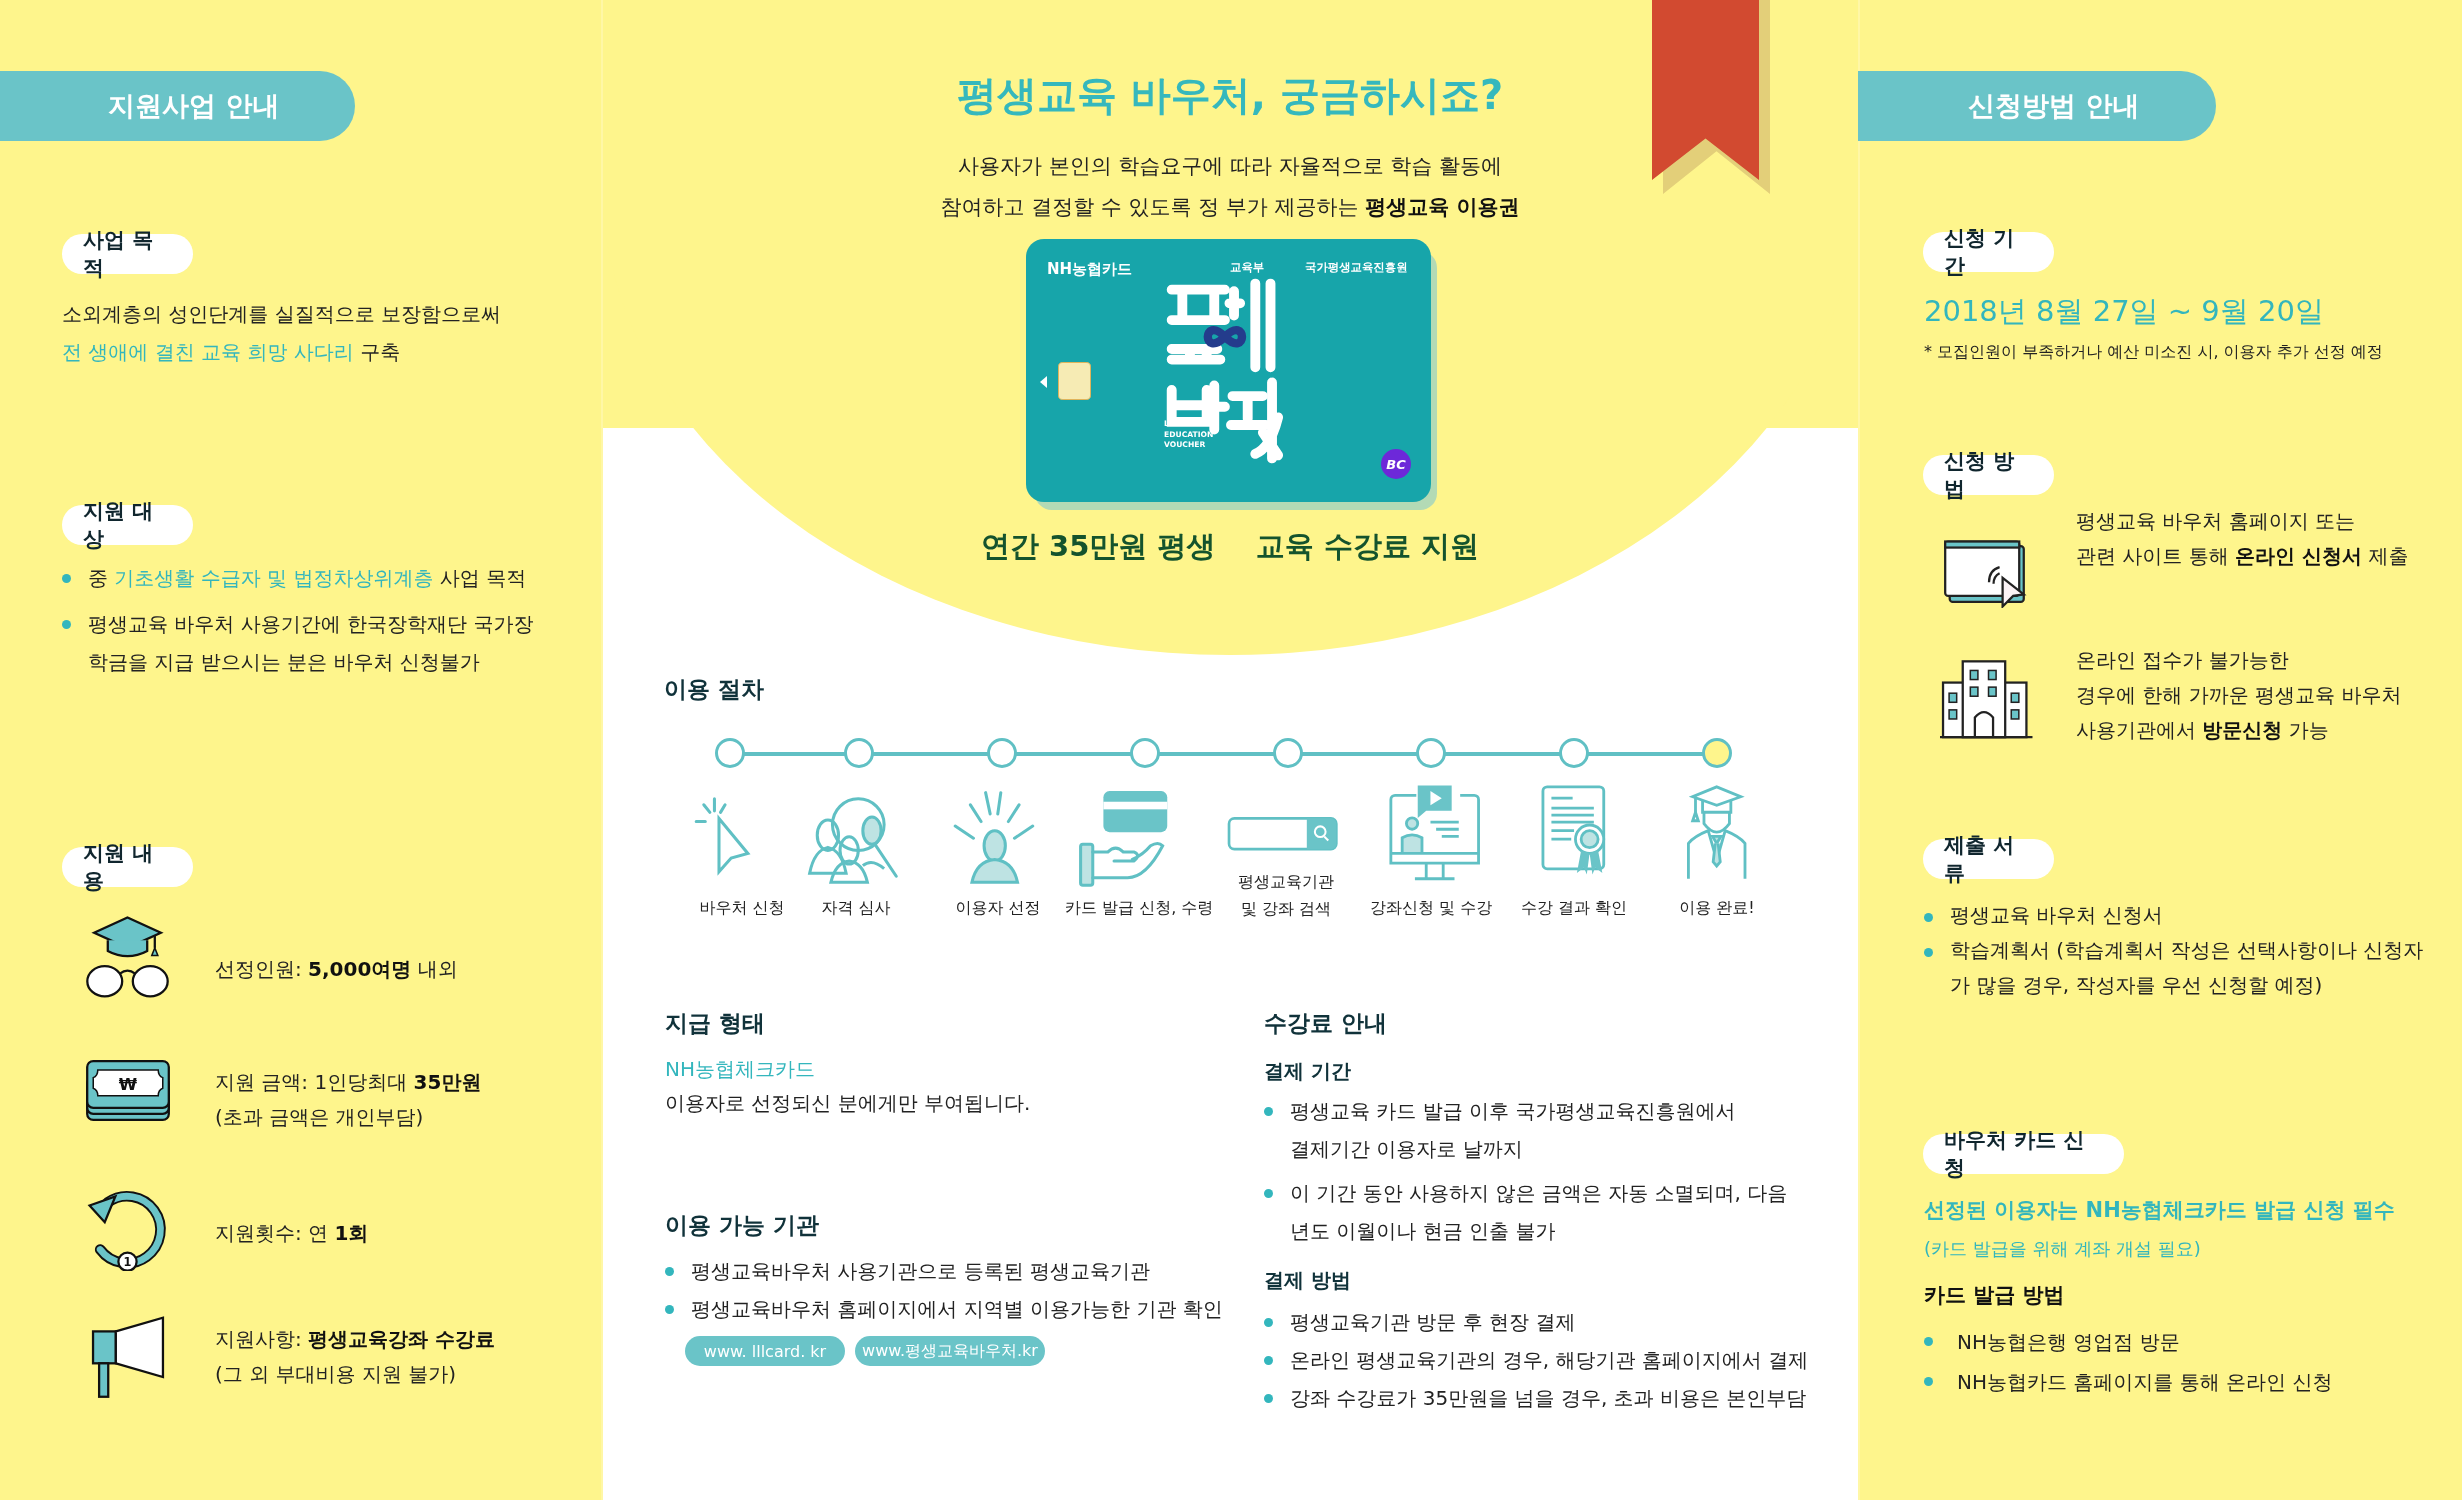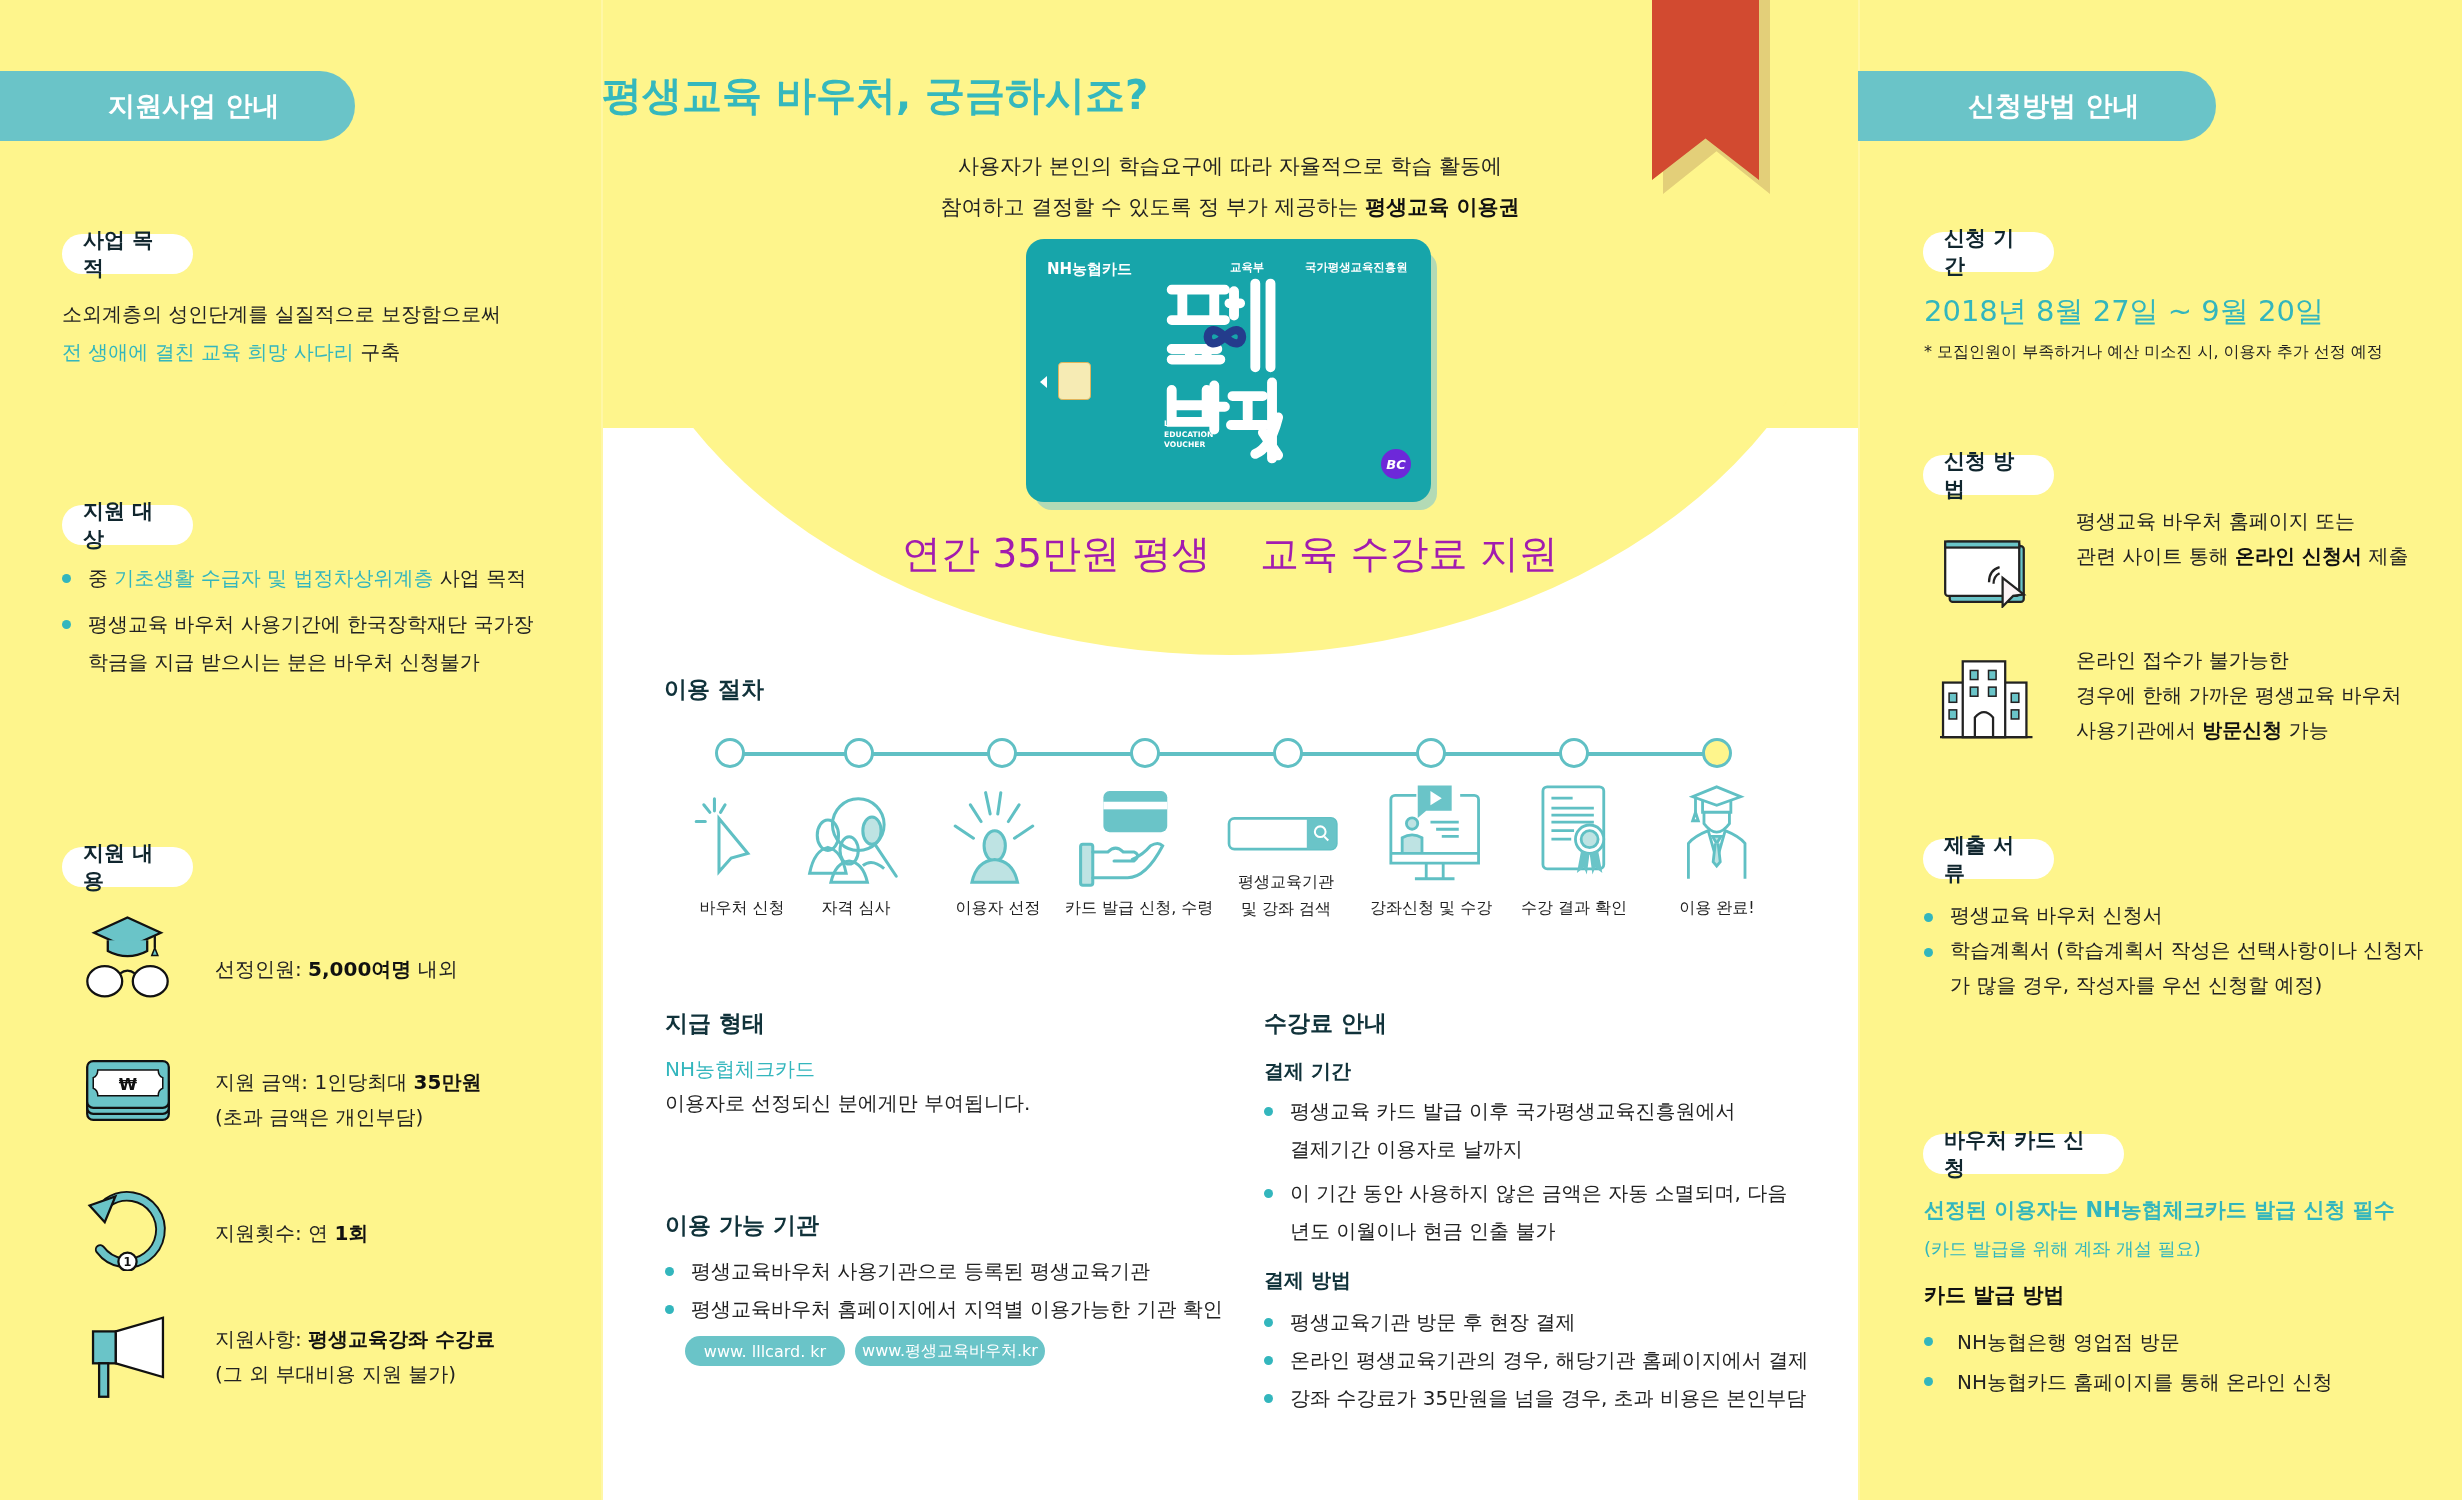--- a/index.html
+++ b/index.html
@@ -15,39 +15,39 @@
   .label-pill { height: 40px; background: #fff; border-radius: 20px; font-size: 21px; font-weight: bold; color: #10262E; display: flex; align-items: center; justify-content: center; padding: 0 21px; }
 
   .txt { font-size: 20px; line-height: 38px; color: #222; white-space: nowrap; }
   .teal { color: #33B6BD; }
   .b { font-weight: bold; color: #111; }
   .bullet-list { list-style: none; }
   .bullet-list li { position: relative; padding-left: 26px; font-size: 20px; line-height: 38px; white-space: nowrap; color: #222; }
   .bullet-list li::before { content: ""; position: absolute; left: 0; top: 15px; width: 9px; height: 9px; border-radius: 50%; background: #33B6BD; }
   .bullet-list li .cont { display: block; }
 
-  .title-main { font-size: 40px; font-weight: bold; color: #35B8BD; text-align: left; white-space: nowrap; }
+  .title-main { font-size: 40px; font-weight: bold; color: #35B8BD; text-align: center; white-space: nowrap; }
   .subtitle { font-size: 21px; line-height: 41px; text-align: center; color: #222; white-space: nowrap; }
   .h-dark { font-size: 23px; font-weight: bold; color: #10323A; white-space: nowrap; }
   .h-sub { font-size: 20px; font-weight: bold; color: #10323A; white-space: nowrap; }
 
   .link-pill { height: 30px; background: #6AC4C8; color: #fff; border-radius: 15px; font-size: 16px; display: flex; align-items: center; justify-content: center; padding: 0 18px; white-space: nowrap; }
 
   
   .card-shadow { left: 1035px; top: 251px; width: 402px; height: 259px; background: #B3DAB5; border-radius: 16.7px; }
   .card { left: 1026px; top: 239px; width: 405px; height: 263px; background: #17A5AA; border-radius: 18px; overflow: hidden; color: #fff; }
   .card .nh { left: 21px; top: 21px; font-size: 15px; font-weight: bold; }
   .card .moe { left: 204px; top: 21px; font-size: 11.4px; font-weight: bold; }
   .card .nile { left: 279px; top: 21px; font-size: 11.4px; font-weight: bold; }
   .card .chip { left: 32px; top: 123px; width: 33px; height: 38px; background: #F6EBB4; border: 1.5px solid #E0B45A; border-radius: 4.6px; }
   .card .arrow { left: 13.7px; top: 137px; width: 0; height: 0; border-top: 6px solid transparent; border-bottom: 6px solid transparent; border-right: 7.6px solid #fff; }
   .card .logo { left: 138px; top: 37px; width: 137px; height: 190px; }
   .card .logo-text { left: 138px; top: 180px; font-size: 7.6px; font-weight: bold; line-height: 10.7px; }
   .card .bc { left: 355px; top: 210px; width: 30px; height: 30px; border-radius: 50%; background: #6d28d9; color: #fff; font-size: 13px; font-weight: bold; display: flex; align-items: center; justify-content: center; font-style: italic; }
-  .card-caption { font-size: 39px; font-weight: normal; color: #a21caf; white-space: nowrap; }
+  .card-caption { font-size: 29px; font-weight: bold; color: #14532d; white-space: nowrap; }
 
   
   .ribbon-shadow { left: 1663px; top: 0; width: 107px; height: 194px; background: #E3CF79; clip-path: polygon(0 0, 100% 0, 100% 100%, 50% 78%, 0 100%); }
   .ribbon { left: 1652px; top: 0; width: 107px; height: 180px; background: #D24A30; clip-path: polygon(0 0, 100% 0, 100% 100%, 50% 77%, 0 100%); }
 
   
   .timeline-line { left: 730px; top: 752px; width: 986px; height: 3.8px; background: #60C0C4; }
   .step-dot { width: 30px; height: 30px; border: 3.8px solid #60C0C4; background: #fff; border-radius: 50%; }
   .step-icon { width: 114px; height: 99px; }
   .step-label { font-size: 16px; line-height: 23px; text-align: center; white-space: nowrap; color: #222; }

